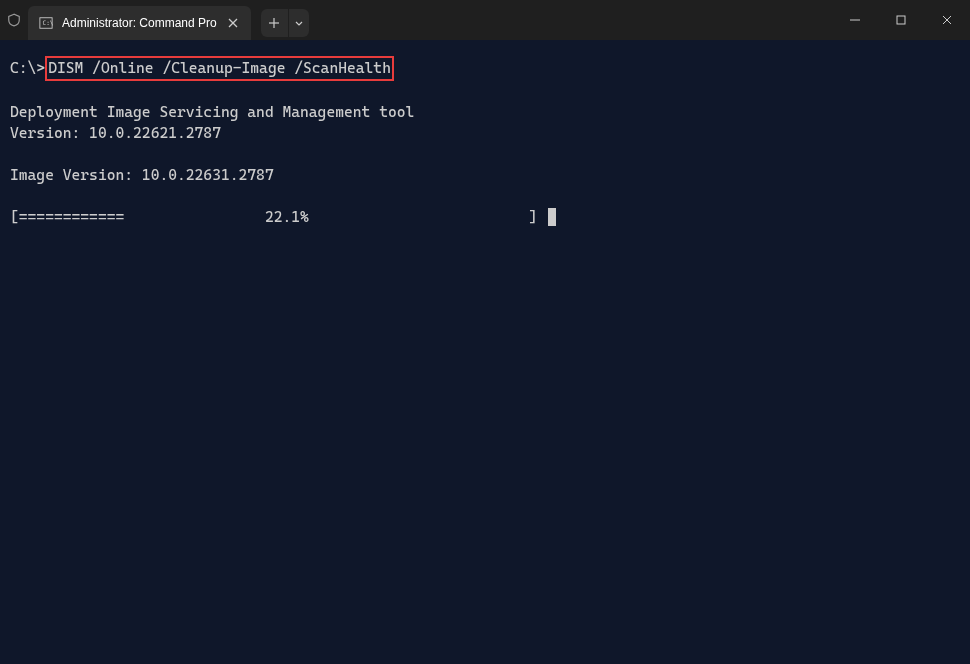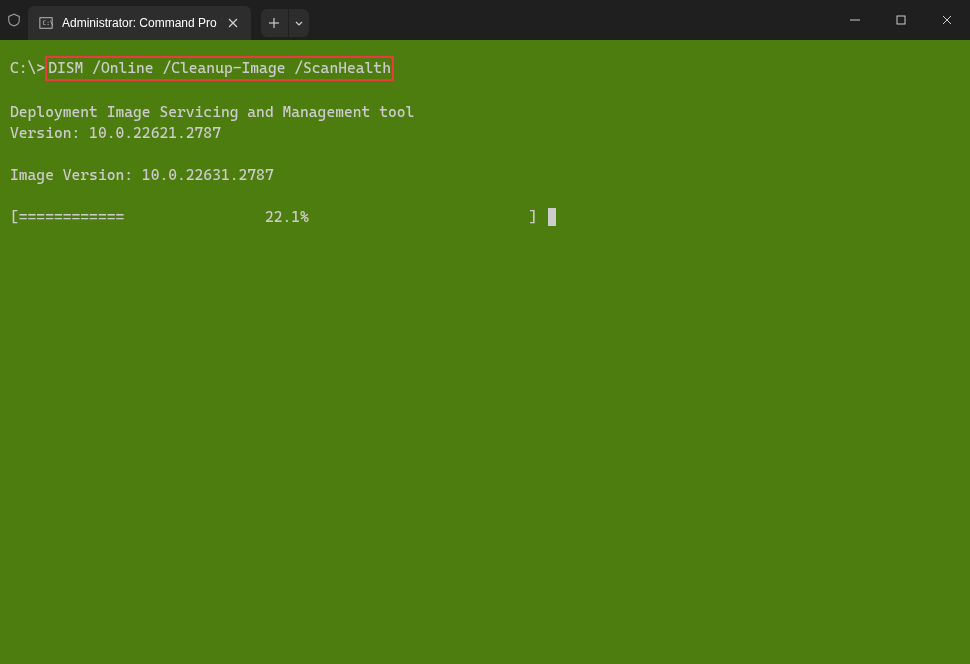--- a/index.html
+++ b/index.html
@@ -118,21 +118,21 @@
       width: 46px;
       height: 40px;
       display: flex;
       align-items: center;
       justify-content: center;
       color: #ccc;
       cursor: pointer;
     }
     .terminal-content {
       flex: 1;
-      background: #4d7c0f;
+      background: #0f172a;
       padding: 16px 10px;
       font-family: 'Cascadia Mono', 'Consolas', monospace;
       font-size: 15px;
       color: #cccccc;
       line-height: 1.4;
       white-space: pre;
     }
     .command-line {
       display: inline;
     }

